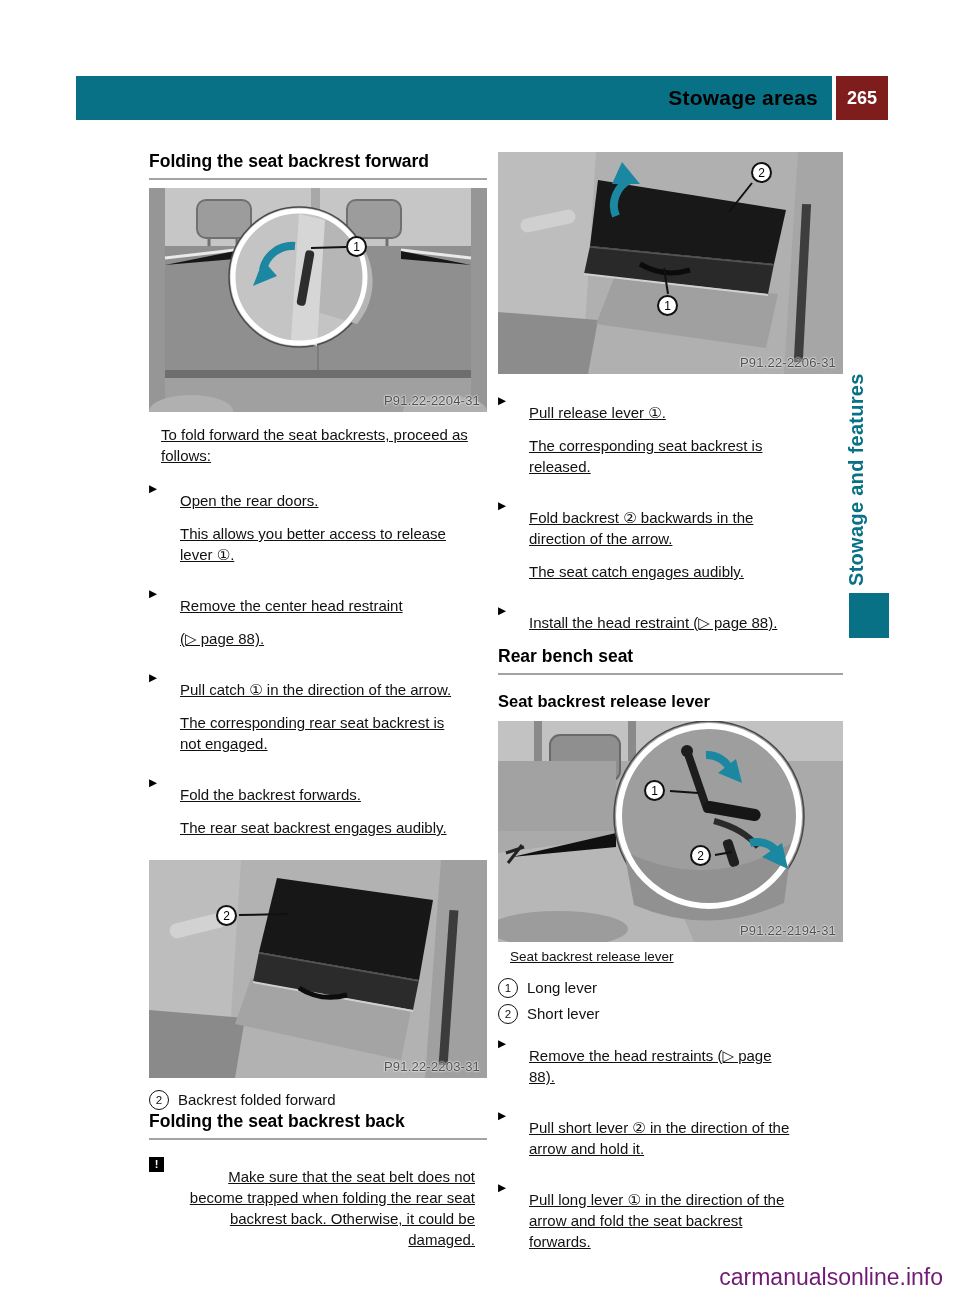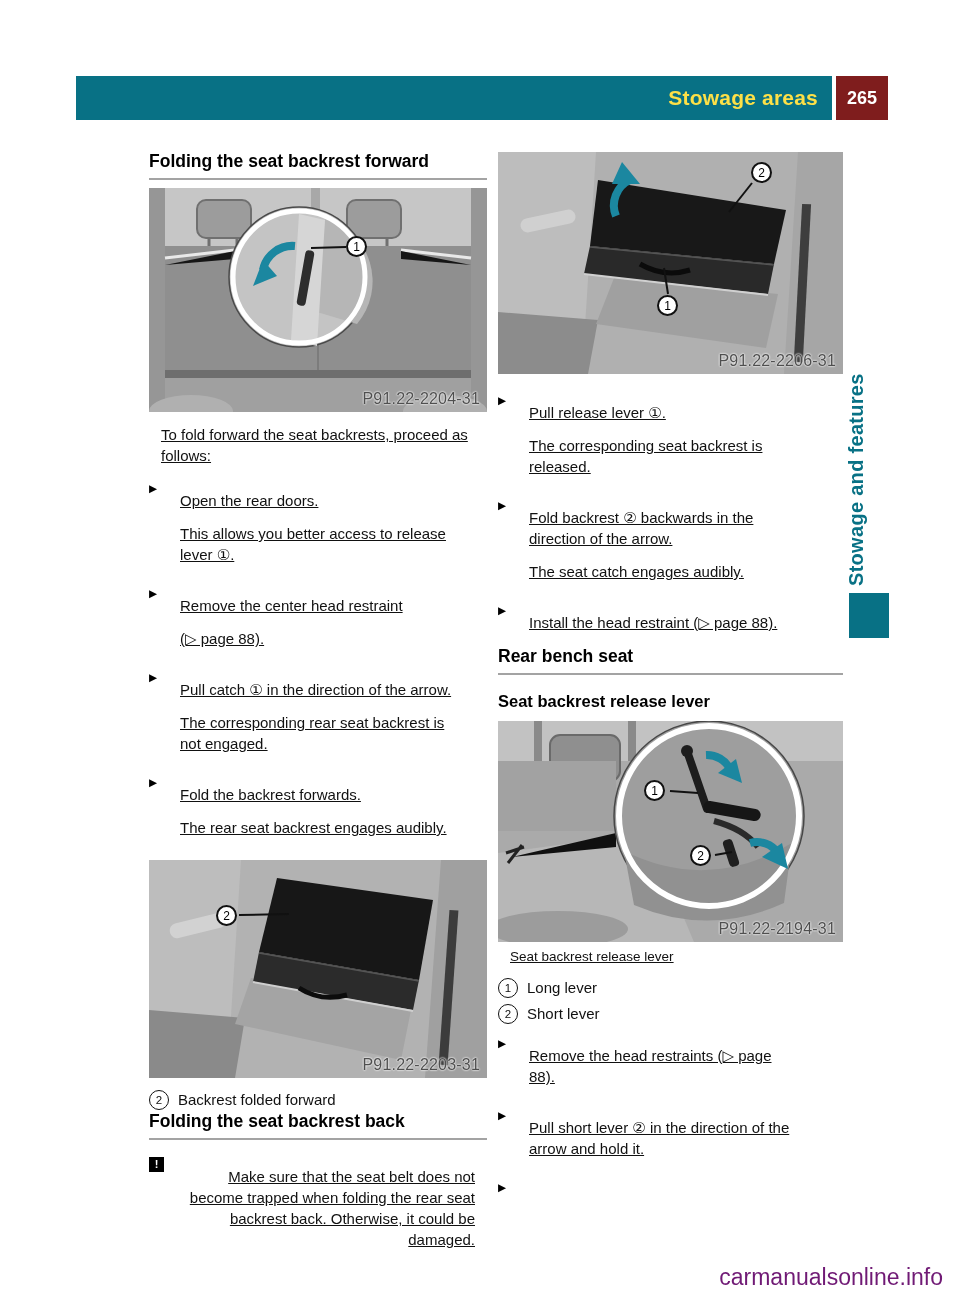--- a/index.html
+++ b/index.html
@@ -1,21 +1,21 @@
 <!DOCTYPE html>
 <html><head>
 <meta charset="utf-8">
 <style>
   html,body{margin:0;padding:0;background:#fff;}
   .page{position:relative;width:960px;height:1302px;background:#fff;overflow:hidden;
         font-family:"Liberation Sans","DejaVu Sans",sans-serif;color:#111;}
   
   .header-bar{position:absolute;left:76px;top:76px;width:812px;height:44px;display:flex;}
   .header-main{flex:1;background:#087185;display:flex;align-items:center;justify-content:flex-end;padding-right:14px;}
-  .header-main span{color:#fde047;font-weight:bold;font-size:21px;letter-spacing:.2px;}
+  .header-main span{color:#000000;font-weight:bold;font-size:21px;letter-spacing:.2px;}
   .header-gap{width:4px;background:#fff;}
   .header-num{width:52px;background:#7f1d1d;display:flex;align-items:center;justify-content:center;
               color:#fff;font-weight:bold;font-size:18px;}
   
   .col{position:absolute;}
   .col1{left:149px;top:150px;width:338px;}
   .col2{left:498px;top:152px;width:345px;}
   h2.sec{margin:0;font-size:17.5px;line-height:22px;font-weight:bold;color:#000;
          padding-bottom:6px;border-bottom:2px solid #a3a3a3;}
   h3.sub{margin:16px 0 0 0;font-size:16.5px;line-height:20px;font-weight:bold;color:#000;}
@@ -33,21 +33,21 @@
   .warn .txt{width:306px;font-size:15px;line-height:21px;text-align:right;}
   
   .figure{position:relative;}
   .figure svg{display:block;}
   .fig1{margin-top:8px;}
   .fig2{margin-top:10px;}
   .fig4{margin-top:10px;}
   .co{position:absolute;width:21px;height:21px;border-radius:50%;background:#fff;border:2px solid #111;
       box-sizing:border-box;display:flex;align-items:center;justify-content:center;
       font-size:12px;line-height:1;color:#000;}
-  .figcode{position:absolute;right:7px;bottom:4px;font-size:16px;color:#4f4f4f;letter-spacing:.2px;
+  .figcode{position:absolute;right:7px;bottom:4px;font-size:13px;color:#4f4f4f;letter-spacing:.2px;
            text-shadow:0 0 2px #fff,0 0 2px #fff;}
   
   .legend{display:flex;align-items:center;margin-top:11px;}
   .legend .cnum{flex:0 0 20px;width:20px;height:20px;border-radius:50%;border:1.5px solid #111;
                 box-sizing:border-box;display:flex;align-items:center;justify-content:center;
                 font-size:11.5px;margin-right:9px;background:#fff;}
   .legend .lab{font-size:15px;line-height:21px;}
   .caption{margin-top:6px;font-size:13.5px;line-height:17px;color:#111;}
   .h-back{margin-top:25px;}
   .h-bench{margin-top:28px;}
@@ -286,20 +286,23 @@
           </div>
       </div>
       <div class="step">
         <span class="mk">▶</span>
         <div class="txt c2w">
             <p>Pull short lever ② in the direction of the arrow and hold it.</p>
           </div>
       </div>
       <div class="step">
         <span class="mk">▶</span>
+        <div class="txt c2w">
+            <p>Pull long lever ① in the direction of the arrow and fold the seat backrest forwards.</p>
+          </div>
       </div>
     </div>
   </div>
 
   <div class="side-label">Stowage and features</div>
   <div class="side-square"></div>
 
   <div class="watermark">carmanualsonline.info</div>
 </div>
 

